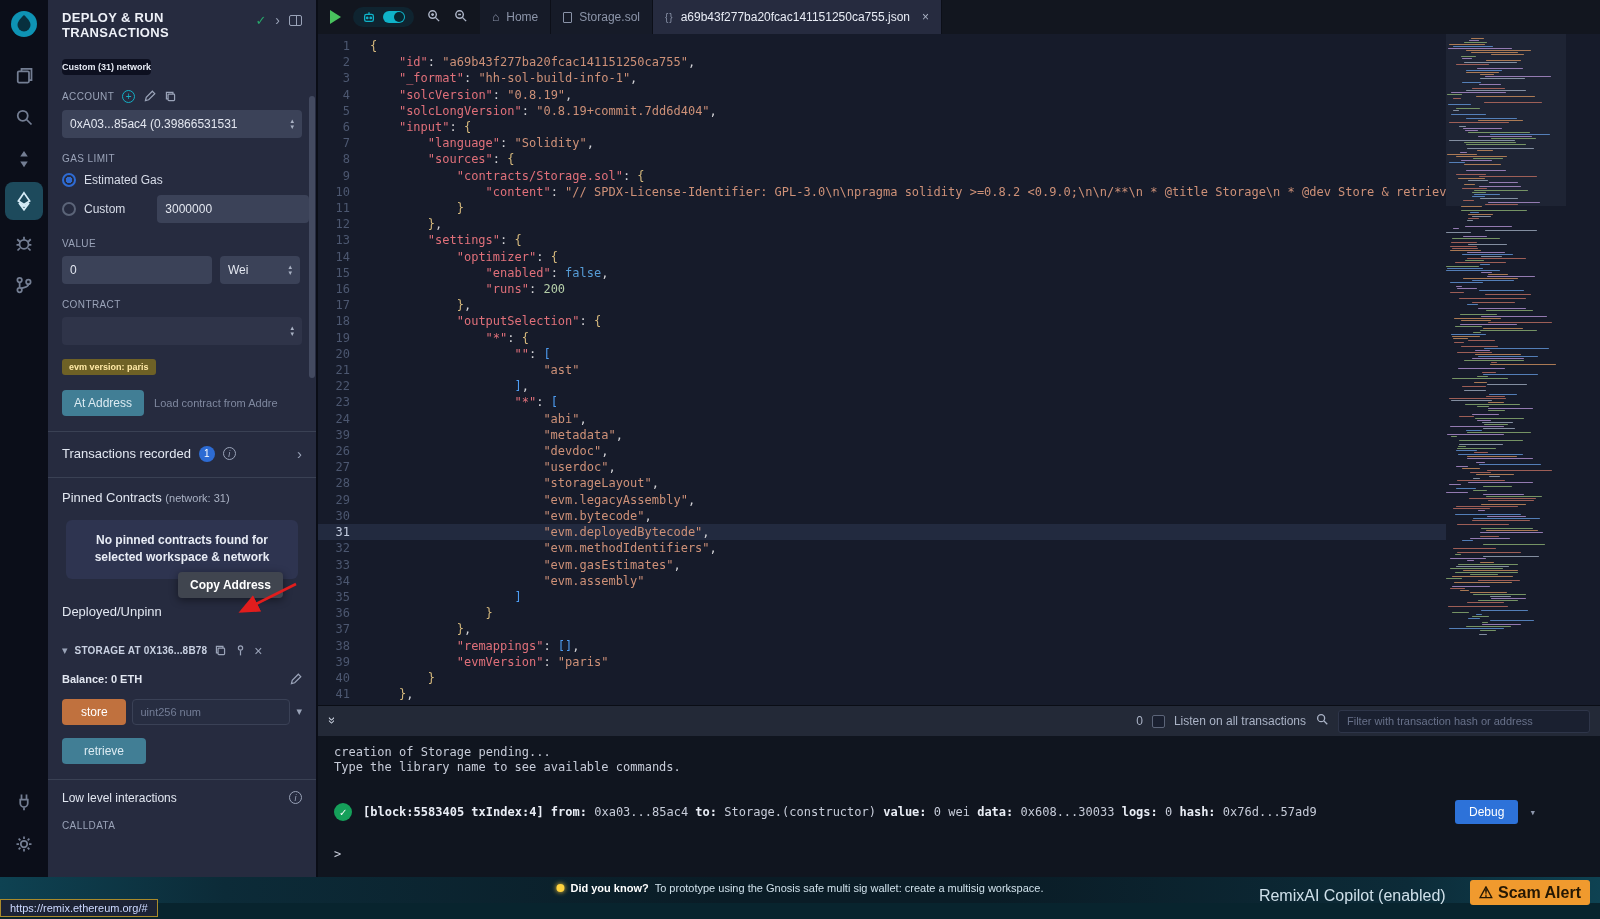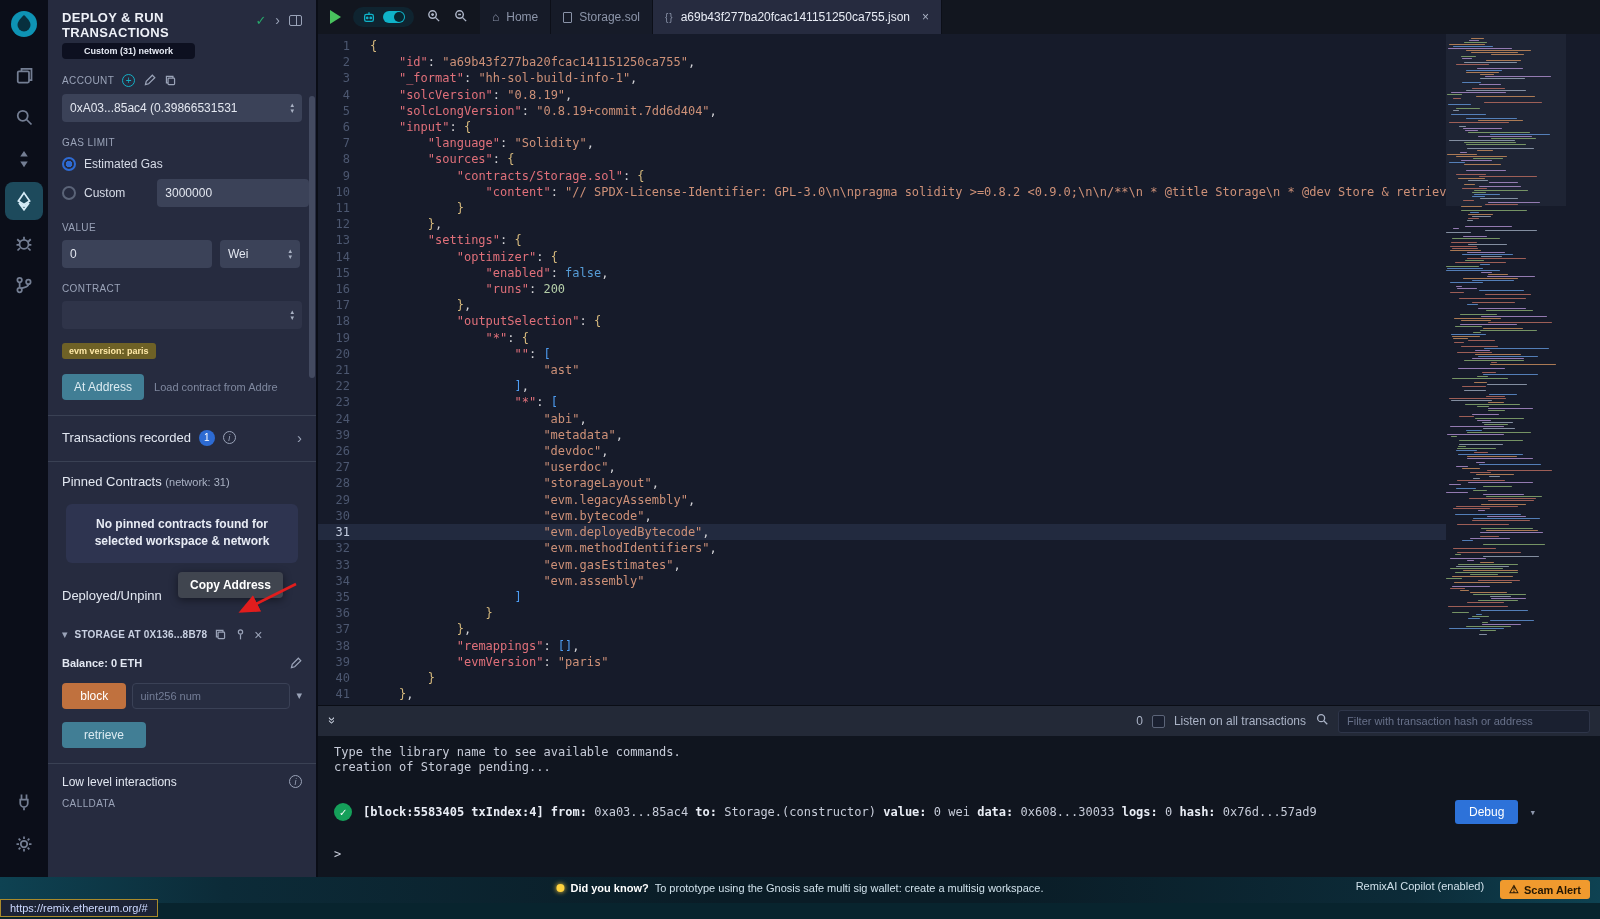--- a/index.html
+++ b/index.html
@@ -17,21 +17,21 @@
 
   
   .side{width:268px;background:#262b3f;flex:none;position:relative;padding:10px 14px 0;font-size:12px}
   .sp-head{display:flex;align-items:flex-start}
   .sp-title{width:178px;font-size:13px;font-weight:bold;color:#eef1f8;line-height:15px;letter-spacing:.3px}
   .sp-head-icons{margin-left:auto;display:flex;align-items:center;gap:9px;margin-top:2px}
   .ok{color:#27a86b;font-size:13px}
   .chev{color:#9aa3b8;font-size:14px;cursor:pointer}
   .cols{width:13px;height:11px;border:1.4px solid #9aa3b8;border-radius:2px;position:relative;cursor:pointer}
   .cols::after{content:"";position:absolute;top:0;bottom:0;left:6px;width:1.4px;background:#9aa3b8}
-  .net-badge{display:inline-block;background:#0d1020;color:#e6eaf4;font-size:9px;font-weight:bold;padding:3px 22px;border-radius:4px;margin-top:3px;cursor:pointer}
+  .net-badge{display:inline-block;background:#0d1020;color:#e6eaf4;font-size:9px;font-weight:bold;padding:3px 0;border-radius:4px;margin-top:19px;cursor:pointer}
   .label-row{display:flex;align-items:center;gap:8px;margin-top:15px}
   .lbl{font-size:10px;color:#9aa3b8;letter-spacing:.4px}
   .plus{width:13px;height:13px;border:1.3px solid #14b0c5;color:#14b0c5;border-radius:50%;font-size:10px;line-height:10px;display:flex;align-items:center;justify-content:center;cursor:pointer}
   .mini-ic{width:13px;height:13px;color:#9aa3b8;cursor:pointer}
   .mini-ic svg{width:13px;height:13px;stroke:currentColor;fill:none;stroke-width:1.5}
   .select{margin-top:7px;background:#3b4258;border-radius:4px;height:28px;display:flex;align-items:center;padding:0 8px;cursor:pointer}
   .sel-text{flex:1;color:#e3e7f0;font-size:12px;white-space:nowrap;overflow:hidden}
   .carets{display:flex;flex-direction:column;line-height:6px;font-size:7px;color:#aab2c4}
   .radio-row{display:flex;align-items:center;gap:8px;margin-top:9px;cursor:pointer;color:#d7dce8}
   .radio{width:14px;height:14px;border-radius:50%;border:2px solid #5b6478;flex:none}
@@ -66,21 +66,21 @@
   .bal{font-size:11px;font-weight:bold;color:#e2e7f1}
   .bal-edit{margin-left:auto}
   .store-row{display:flex;align-items:center;gap:6px;margin-top:13px}
   .btn.orange{background:#c0713e;color:#fff;width:84px;height:26px}
   .store-inp{flex:1;height:26px;background:#272d41;border:1px solid #3a4156;border-radius:4px;color:#e3e7f0;font-size:11px;padding:0 7px;font-family:"Liberation Sans",sans-serif}
   .store-inp::placeholder{color:#737d96}
   .btn.teal2{background:#417e95;color:#dcebf2;width:84px;height:26px;margin-top:13px}
   .lli-row{display:flex;align-items:center;margin-top:11px}
   .lli{font-size:12px;color:#e2e7f1}
   .lli-info{margin-left:auto}
-  .calldata-lbl{margin-top:9px;font-size:10px;color:#9aa3b8;letter-spacing:.4px}
+  .calldata-lbl{margin-top:15px;font-size:10px;color:#9aa3b8;letter-spacing:.4px}
   .cd-row{display:flex;gap:8px;margin-top:6px}
   .cd-inp{flex:1;height:27px;background:#303650;border:none;border-radius:4px}
   .btn.outline{background:transparent;border:1px solid #c0713e;color:#d98a52;padding:4px 11px;height:27px}
   .sp-scroll{position:absolute;right:1px;top:96px;width:6px;height:282px;background:#434a60;border-radius:3px}
   .tooltip{position:absolute;left:130px;top:572px;background:#40454f;color:#fff;font-size:12px;font-weight:600;padding:6px 12px;border-radius:4px;z-index:4;box-shadow:0 2px 8px rgba(0,0,0,.45);white-space:nowrap}
   .annot{position:absolute;left:0;top:0;width:268px;height:700px;pointer-events:none;z-index:5}
 
   
   .main{flex:1;display:flex;flex-direction:column;min-width:0;border-left:2px solid #0a0d16}
   .tabbar{height:34px;background:#12161f;display:flex;align-items:stretch;flex:none}
@@ -138,21 +138,21 @@
   .txb{font-weight:bold;color:#e9edf5}
   .debug{background:#2d72d9;color:#fff;border:none;border-radius:3px;font-size:12px;padding:5px 14px;font-family:"Liberation Sans",sans-serif;cursor:pointer}
   .tx-caret{color:#8d96ab;cursor:pointer;font-size:11px}
   .prompt{margin-top:23px;color:#c7ccd9}
 
   
   .statusbar{height:26px;flex:none;background:linear-gradient(90deg,#0e4252 0,#0c2b38 14%,#0a1c26 45%,#0a1c26 62%,#0c2b38 88%,#0e4252 100%);position:relative;color:#cfe0ea}
   .sb-center{position:absolute;left:50%;transform:translateX(-50%);top:5px;display:flex;gap:6px;align-items:center;font-size:11px;white-space:nowrap}
   .sb-center b{color:#fff}
   .bulb{width:8px;height:8px;border-radius:50%;background:#ffd23e;box-shadow:0 0 5px #ffd23e;flex:none}
-  .sb-right{position:absolute;right:10px;top:3px;display:flex;align-items:flex-start;gap:16px;font-size:11px}
+  .sb-right{position:absolute;right:10px;top:3px;display:flex;align-items:flex-end;gap:24px;font-size:16px}
   .scam{background:#f09a2e;color:#241703;font-weight:bold;padding:3px 9px;border-radius:3px;display:flex;gap:5px;align-items:center;cursor:pointer}
   .chrome-strip{height:16px;flex:none;background:#08242e}
   .url-tip{position:absolute;left:0;bottom:2px;background:#1c2335;border:1px solid #a98a2b;color:#cdd9ff;font-size:11px;padding:2px 9px;z-index:6}
 </style>
 </head>
 <body>
 
 <div class="app">
   <div class="top">
 
@@ -326,21 +326,21 @@
       </div>
 
       <div class="bal-row">
         <span class="bal">Balance: 0 ETH</span>
         <span class="mini-ic bal-edit"><svg viewBox="0 0 16 16">
               <path d="M3 13l1-4 7.5-7.5 3 3L7 12z"></path>
             </svg></span>
       </div>
 
       <div class="store-row">
-        <button class="btn orange">block</button>
+        <button class="btn orange">store</button>
         <input class="store-inp" placeholder="uint256 num" style="">
         <span class="chev-d">▾</span>
       </div>
       <button class="btn teal2">retrieve</button>
 
       <div class="divider"></div>
 
       <div class="lli-row">
         <span class="lli">Low level interactions</span>
         <span class="info-i lli-info">i</span>
@@ -764,22 +764,22 @@
             <span class="listen">Listen on all transactions</span>
             <span class="term-search"><svg viewBox="0 0 16 16">
                   <circle cx="7" cy="7" r="4"></circle>
                   <path d="M10 10l4 4"></path>
                 </svg></span>
             <input class="term-input" placeholder="Filter with transaction hash or address" style="">
           </div>
         </div>
         <div class="term-body">
           <div>
+              <div>creation of Storage pending...</div>
               <div>Type the library name to see available commands.</div>
-              <div>creation of Storage pending...</div>
             </div>
           <div class="tx-row">
             <span class="check">✓</span>
             <span class="tx-text"><span class="txb">[block:5583405 txIndex:4]</span> <span class="txb">from:</span> 0xa03...85ac4 <span class="txb">to:</span> Storage.(constructor) <span class="txb">value:</span> 0 wei <span class="txb">data:</span> 0x608...30033 <span class="txb">logs:</span> 0 <span class="txb">hash:</span> 0x76d...57ad9</span>
             <button class="debug">Debug</button>
             <span class="tx-caret">▾</span>
           </div>
           <div class="prompt">&gt;</div>
         </div>
       </div>

